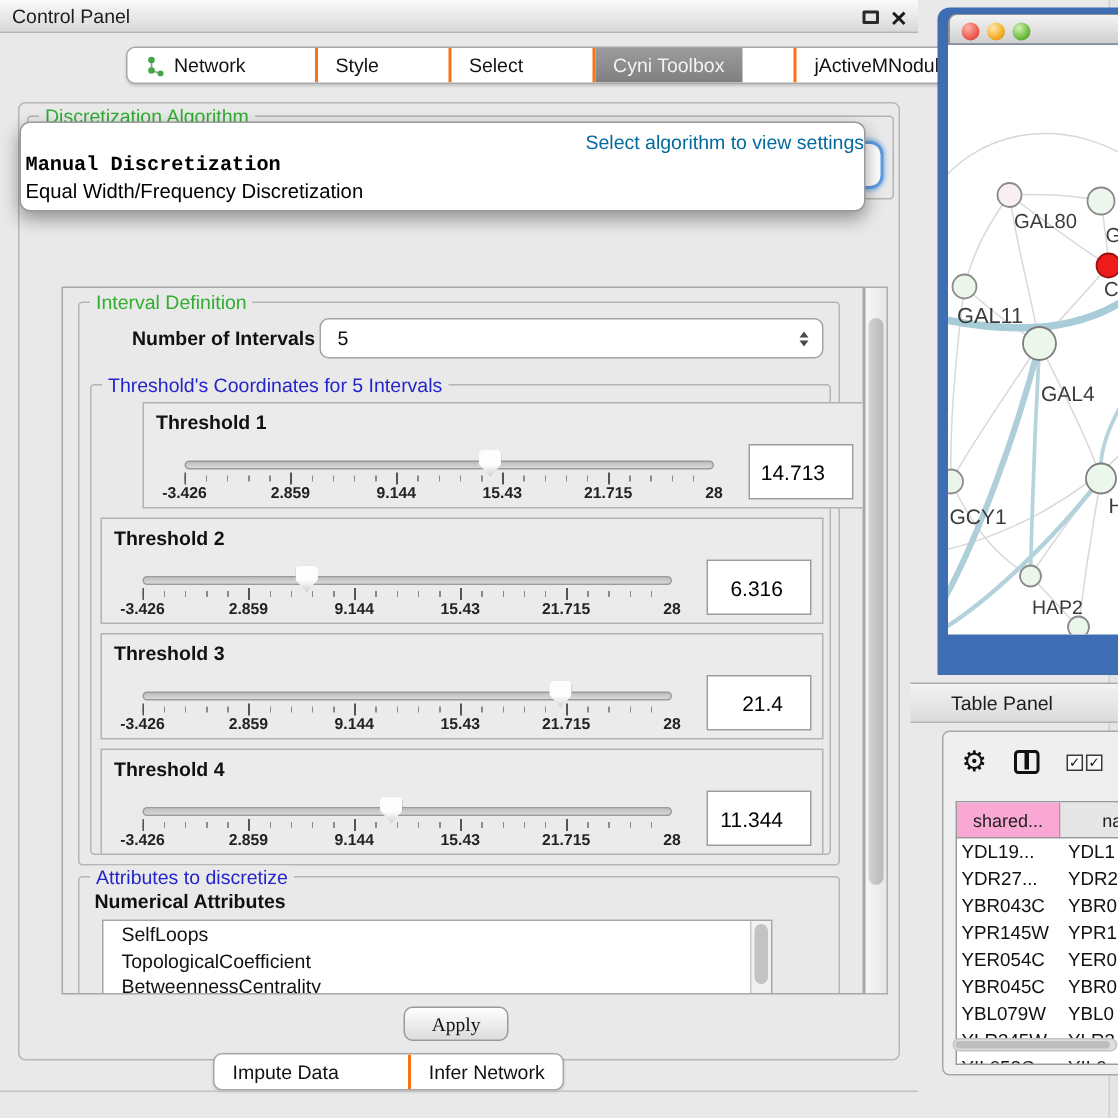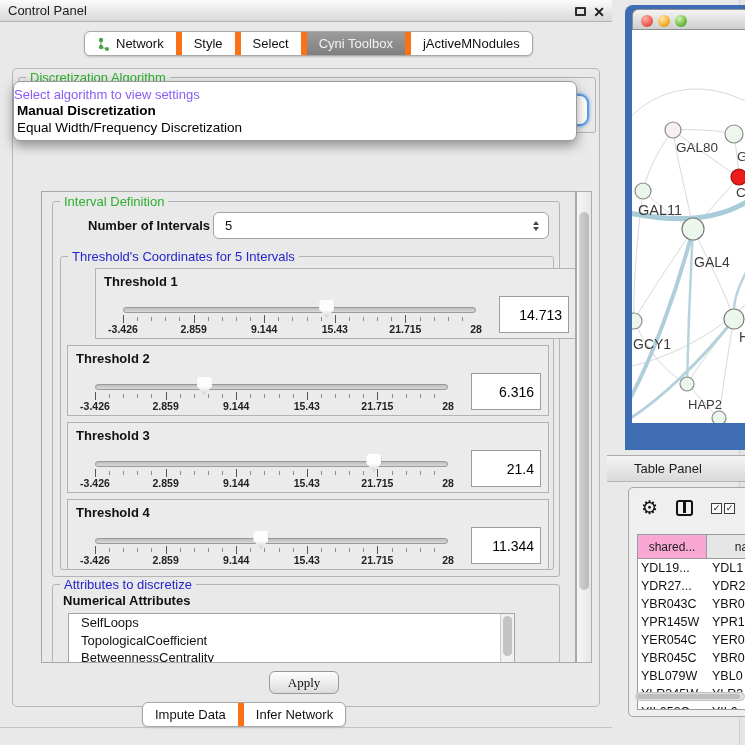--- a/index.html
+++ b/index.html
@@ -9,22 +9,22 @@
 
   
   #control-panel{left:0;top:0;width:740px;height:745px;background:#e9e9e9;border-right:1px solid #cfcfcf;}
   #cp-titlebar{left:0;top:0;width:612px;height:22px;background:linear-gradient(#fbfbfb,#d8d8d8);
     border-bottom:1px solid #b3b3b3;}
   #cp-title{left:8px;top:0;line-height:22px;font-size:13px;color:#1c1c1c;}
   .tb-float{right:26px;top:7px;width:11px;height:9px;border:2px solid #2b2b2b;border-radius:1px;}
   .tb-close{right:7px;top:1px;font-size:14px;font-weight:700;color:#1b1b1b;line-height:22px;}
 
   .tabbar{display:inline-flex;background:#fff;border:1px solid #a8a8a8;border-radius:6px;
-    overflow:hidden;box-shadow:0 1px 2px rgba(0,0,0,.18);}
-  .tab{padding:4px 12px;font-size:13px;color:#111;border-left:6px solid #f97316;white-space:nowrap;
+    overflow:hidden;box-shadow:0 1px 2px rgba(0,0,0,.18);gap:34px;}
+  .tab{padding:4px 12px;font-size:13px;color:#111;border-left:2px solid #f97316;white-space:nowrap;
     display:flex;align-items:center;gap:5px;}
   .tab:first-child{border-left:none;}
   .tab.sel{background:linear-gradient(#9c9c9c,#7f7f7f);color:#f2f2f2;}
 
   #outer-panel{left:12px;top:68px;width:588px;height:639px;border:1px solid #b7b7b7;
     border-radius:5px;background:#e9e9e9;}
 
   .titled-group{position:absolute;border:1px solid #b4b4b4;border-radius:3px;}
   .group-label{position:absolute;top:-8px;left:7px;background:#e9e9e9;padding:0 4px;font-size:13px;}
   .lab-green{color:#2fae2f;}
@@ -39,21 +39,21 @@
   .stepper .dn{width:0;height:0;border-left:3.5px solid transparent;border-right:3.5px solid transparent;
     border-top:4.5px solid #4a4a4a;}
 
   
   #algo-combo{left:8px;top:16px;right:6px;height:32px;border:2px solid #5d9ce2;border-radius:9px;
     background:#fff;box-shadow:0 0 3px 1px #8db9ea;}
 
   
   #algo-popup{left:13px;top:81px;width:564px;height:60px;background:#fff;border:1px solid #9b9b9b;
     border-radius:7px;box-shadow:0 5px 12px rgba(0,0,0,.38);z-index:30;}
-  #popup-hint{left:0;right:0;top:5px;text-align:left;font-size:13px;color:#8b5cf6;}
+  #popup-hint{left:0;right:0;top:5px;text-align:right;font-size:13px;color:#0369a1;}
   .popup-opt{left:3px;font-size:13.5px;color:#000;}
 
   
   #scrollpane{left:28px;top:122px;width:535px;height:472px;border:1px solid #a8a8a8;
     background:#e9e9e9;overflow:hidden;}
   #v-scrollbar{left:563px;top:122px;width:16px;height:472px;background:linear-gradient(90deg,#f6f6f6,#e7e7e7);
     border:1px solid #adadad;border-left:1px solid #a8a8a8;}
   #v-thumb{left:2px;top:20px;width:10px;height:378px;border-radius:6px;
     background:linear-gradient(90deg,#d2d2d2,#b9b9b9);}
 
@@ -68,21 +68,21 @@
     background:linear-gradient(#fdfdfd 55%,#cfcfcf);filter:drop-shadow(0 0 1px #6e6e6e);}
   .ticks-minor{position:absolute;left:0;top:12px;width:100%;height:4px;
     background:repeating-linear-gradient(90deg,#8b8b8b 0 1px,transparent 1px 14.12px);}
   .ticks-major{position:absolute;left:0;top:10px;width:100%;height:8px;
     background:repeating-linear-gradient(90deg,#555 0 1px,transparent 1px 70.6px);}
   .ticklabels{position:absolute;left:0;top:18px;width:100%;height:12px;font-size:10.5px;
     font-weight:700;color:#222;}
   .ticklabels span{position:absolute;transform:translateX(-50%);white-space:nowrap;}
   .thr-field{position:absolute;right:7px;top:27px;width:70px;height:37px;background:#fff;
     border:1px solid #9c9c9c;font-size:14px;color:#000;display:flex;align-items:center;
-    justify-content:flex-end;padding-right:6px;}
+    justify-content:flex-end;padding-right:18px;}
 
   
   #attr-list{position:absolute;background:#fff;border:1px solid #a5a5a5;font-size:13px;color:#111;}
   .attr-item{padding:1px 0 1px 12px;line-height:15.5px;}
   #attr-sb{position:absolute;right:0;top:0;bottom:0;width:14px;background:#f1f1f1;border-left:1px solid #c9c9c9;}
   #attr-thumb{position:absolute;left:2px;top:2px;width:9px;height:40px;border-radius:5px;background:#c3c3c3;}
 
   #apply-btn{left:268px;top:670px;width:70px;height:23px;background:linear-gradient(#fefefe,#dcdcdc);
     border:1px solid #9a9a9a;border-radius:6px;font-size:13px;color:#111;
     display:flex;align-items:center;justify-content:center;}
@@ -291,21 +291,21 @@
         </div>
       <div class="tab">
           <span>Infer Network</span>
         </div>
     </div>
   </div>
   <div class="abs" id="footer-line"></div>
 
   <div class="abs" id="algo-popup">
     <div class="abs" id="popup-hint">Select algorithm to view settings</div>
-    <div class="abs popup-opt" style="top:21px;font-weight:700;">Manual Discretization</div>
+    <div class="abs popup-opt" style="top:21px;font-weight:700;font-family:Liberation Mono, monospace;">Manual Discretization</div>
     <div class="abs popup-opt" style="top:38px;">Equal Width/Frequency Discretization</div>
   </div>
 </div>
 
 <div class="abs" id="net-window">
   <div class="abs" id="net-titlebar">
     <span class="light" id="light-red"></span>
     <span class="light" id="light-yellow"></span>
     <span class="light" id="light-green"></span>
   </div>

